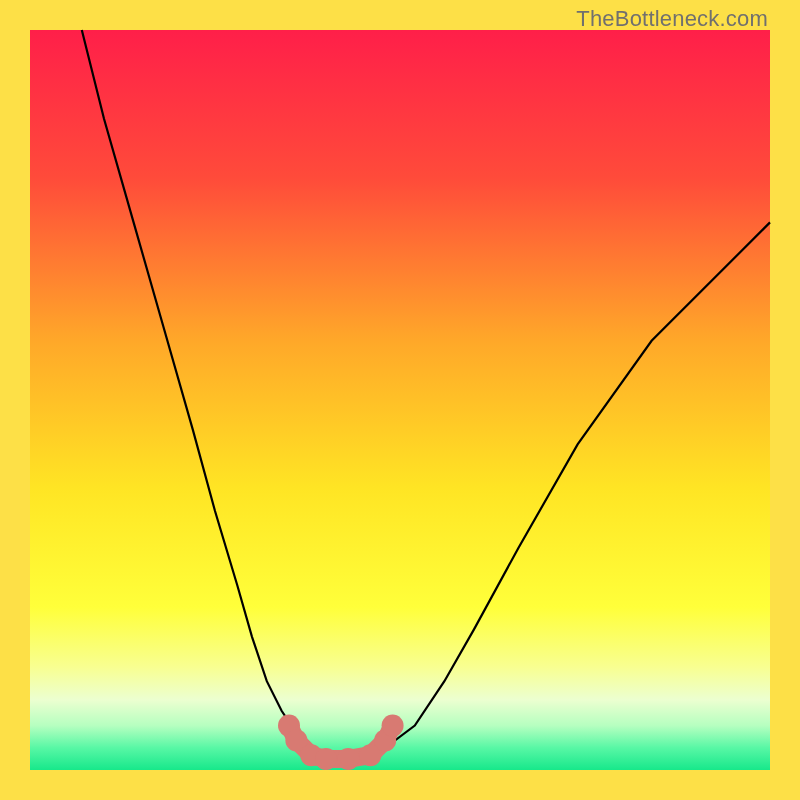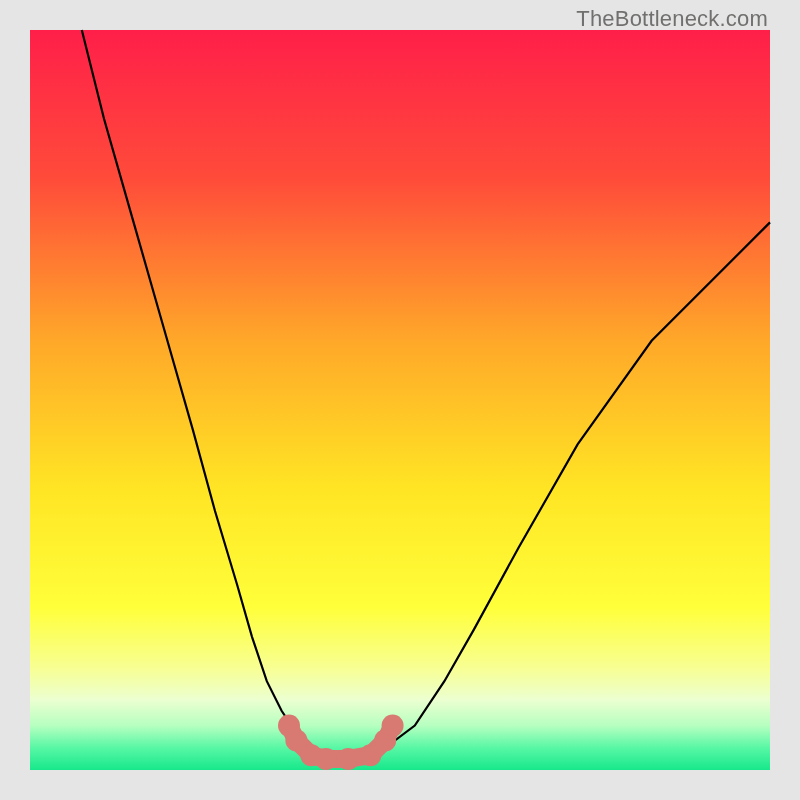--- a/index.html
+++ b/index.html
@@ -7,21 +7,21 @@
     padding: 0;
     width: 800px;
     height: 800px;
     background: #000;
     font-family: Arial, Helvetica, sans-serif;
   }
   .frame {
     position: absolute;
     left: 0; top: 0;
     width: 800px; height: 800px;
-    background: #e5e5e5;
+    background: #fde047;
     text-align: right;
   }
   .plot {
     position: absolute;
     left: 30px; top: 30px;
     width: 740px; height: 740px;
   }
   .watermark {
     position: absolute;
     top: 6px;

